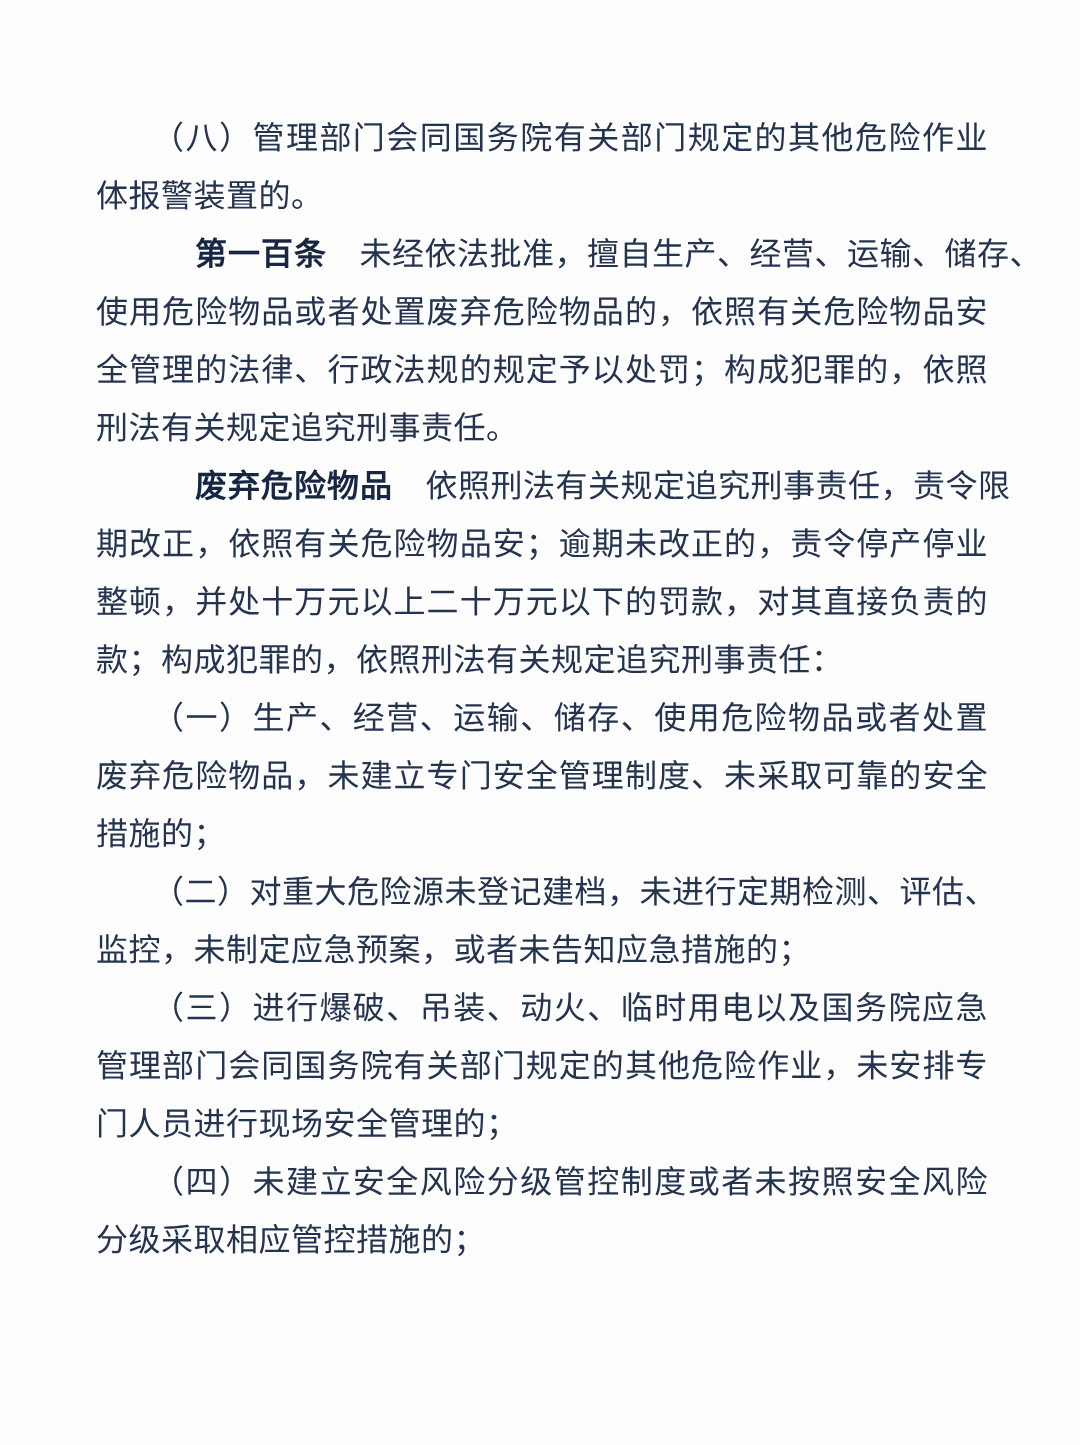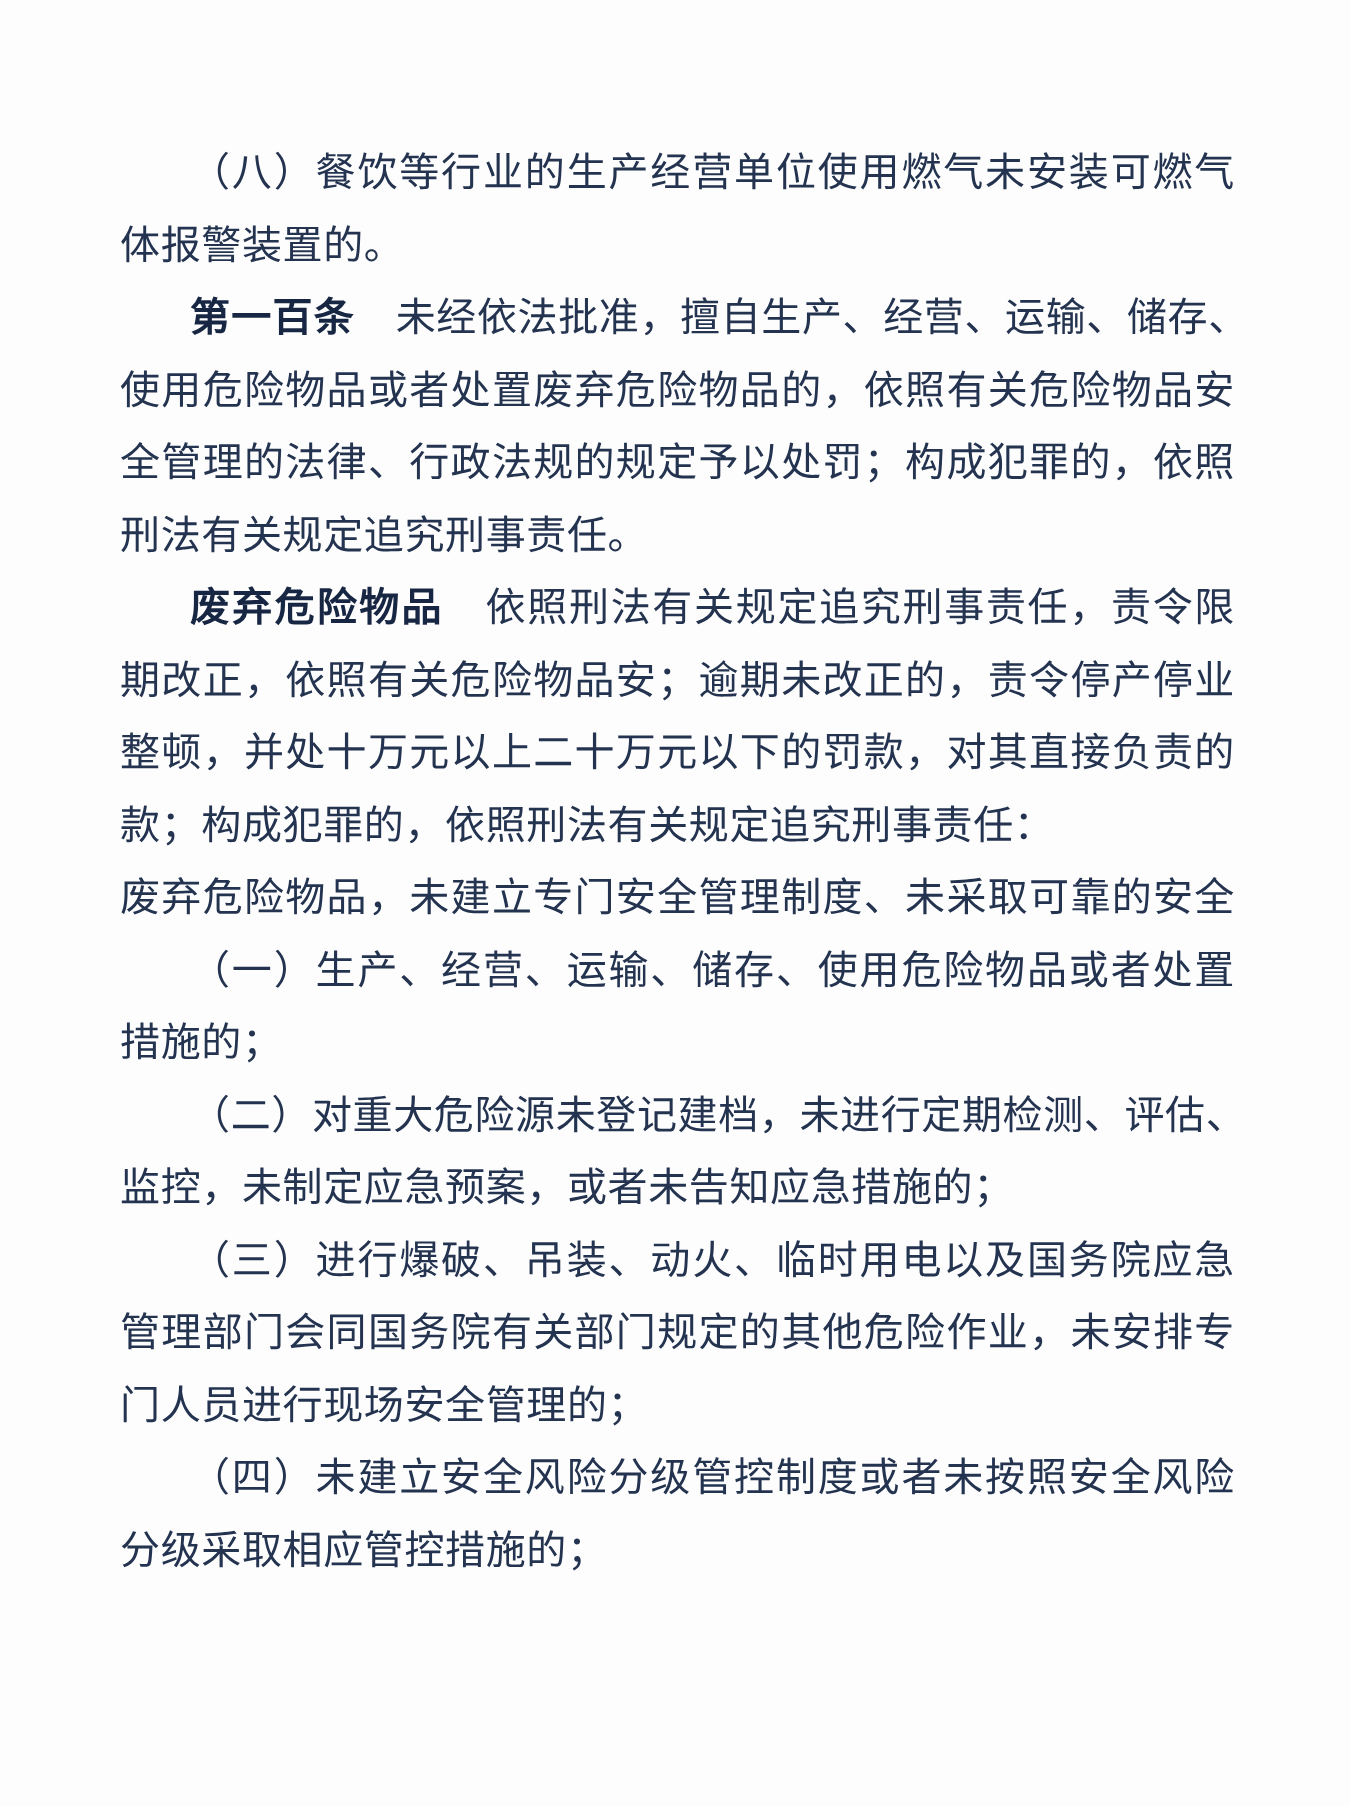--- a/index.html
+++ b/index.html
@@ -43,39 +43,40 @@
     padding-left: 56px;
   }
   .seg {
     color: var(--text-color);
   }
   .seg.bold {
     font-family: "Liberation Sans", "DejaVu Sans", sans-serif;
     font-weight: 700;
     color: var(--bold-color);
     letter-spacing: 1px;
+    margin-left: 43px;
   }
 </style>
 </head>
 <body>
 
 <div class="page">
   <div class="text-block">
-      <div class="line indent"><span class="seg">（八）餐饮等行业的生产经营单位使用燃气未安装可燃气</span></div>
+      <div class="line indent"><span class="seg">（八）管理部门会同国务院有关部门规定的其他危险作业</span></div>
       <div class="line last"><span class="seg">体报警装置的。</span></div>
       <div class="line indent"><span class="seg bold">第一百条</span><span class="seg">　未经依法批准，擅自生产、经营、运输、储存、</span></div>
       <div class="line"><span class="seg">使用危险物品或者处置废弃危险物品的，依照有关危险物品安</span></div>
       <div class="line"><span class="seg">全管理的法律、行政法规的规定予以处罚；构成犯罪的，依照</span></div>
       <div class="line last"><span class="seg">刑法有关规定追究刑事责任。</span></div>
       <div class="line indent"><span class="seg bold">废弃危险物品</span><span class="seg">　依照刑法有关规定追究刑事责任，责令限</span></div>
       <div class="line"><span class="seg">期改正，依照有关危险物品安；逾期未改正的，责令停产停业</span></div>
       <div class="line"><span class="seg">整顿，并处十万元以上二十万元以下的罚款，对其直接负责的</span></div>
       <div class="line last"><span class="seg">款；构成犯罪的，依照刑法有关规定追究刑事责任：</span></div>
+      <div class="line indent"><span class="seg">（一）生产、经营、运输、储存、使用危险物品或者处置</span></div>
       <div class="line"><span class="seg">废弃危险物品，未建立专门安全管理制度、未采取可靠的安全</span></div>
-      <div class="line indent"><span class="seg">（一）生产、经营、运输、储存、使用危险物品或者处置</span></div>
       <div class="line last"><span class="seg">措施的；</span></div>
       <div class="line indent"><span class="seg">（二）对重大危险源未登记建档，未进行定期检测、评估、</span></div>
       <div class="line last"><span class="seg">监控，未制定应急预案，或者未告知应急措施的；</span></div>
       <div class="line indent"><span class="seg">（三）进行爆破、吊装、动火、临时用电以及国务院应急</span></div>
       <div class="line"><span class="seg">管理部门会同国务院有关部门规定的其他危险作业，未安排专</span></div>
       <div class="line last"><span class="seg">门人员进行现场安全管理的；</span></div>
       <div class="line indent"><span class="seg">（四）未建立安全风险分级管控制度或者未按照安全风险</span></div>
       <div class="line last"><span class="seg">分级采取相应管控措施的；</span></div>
     </div>
 </div>

